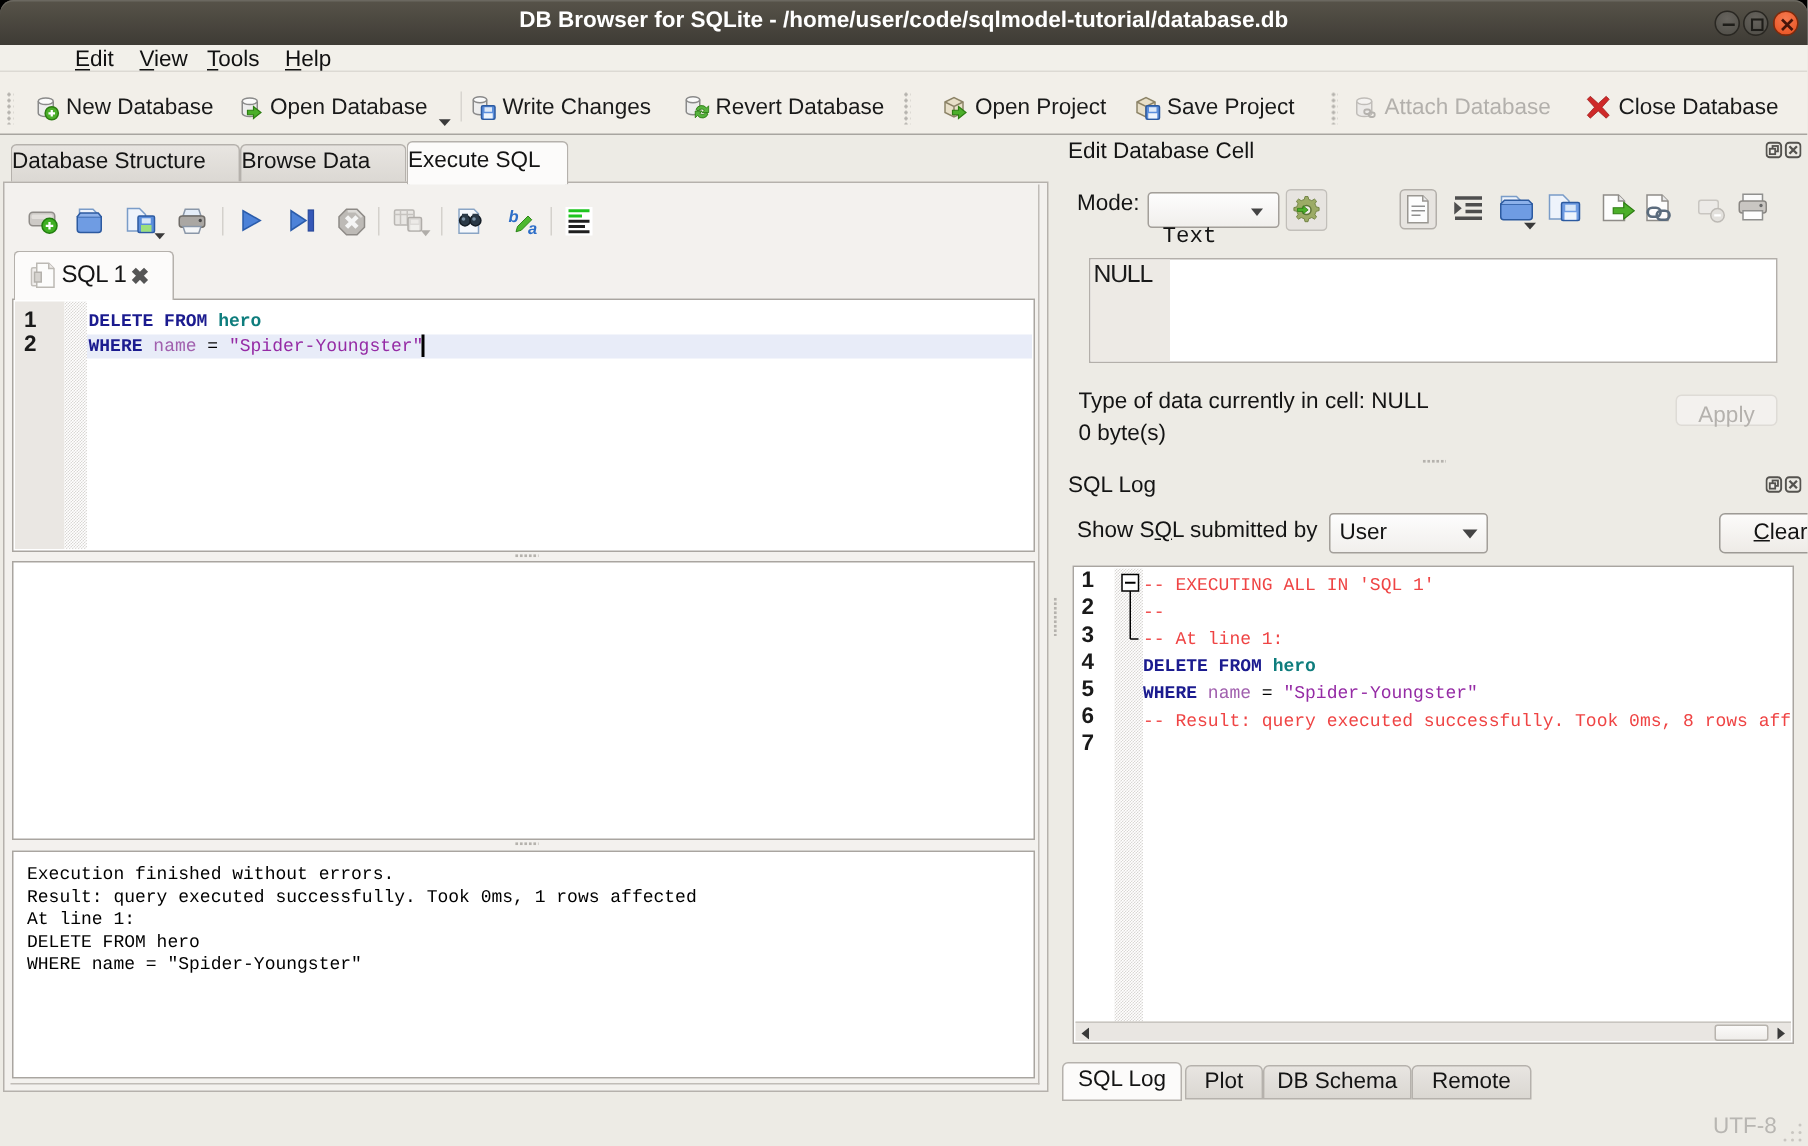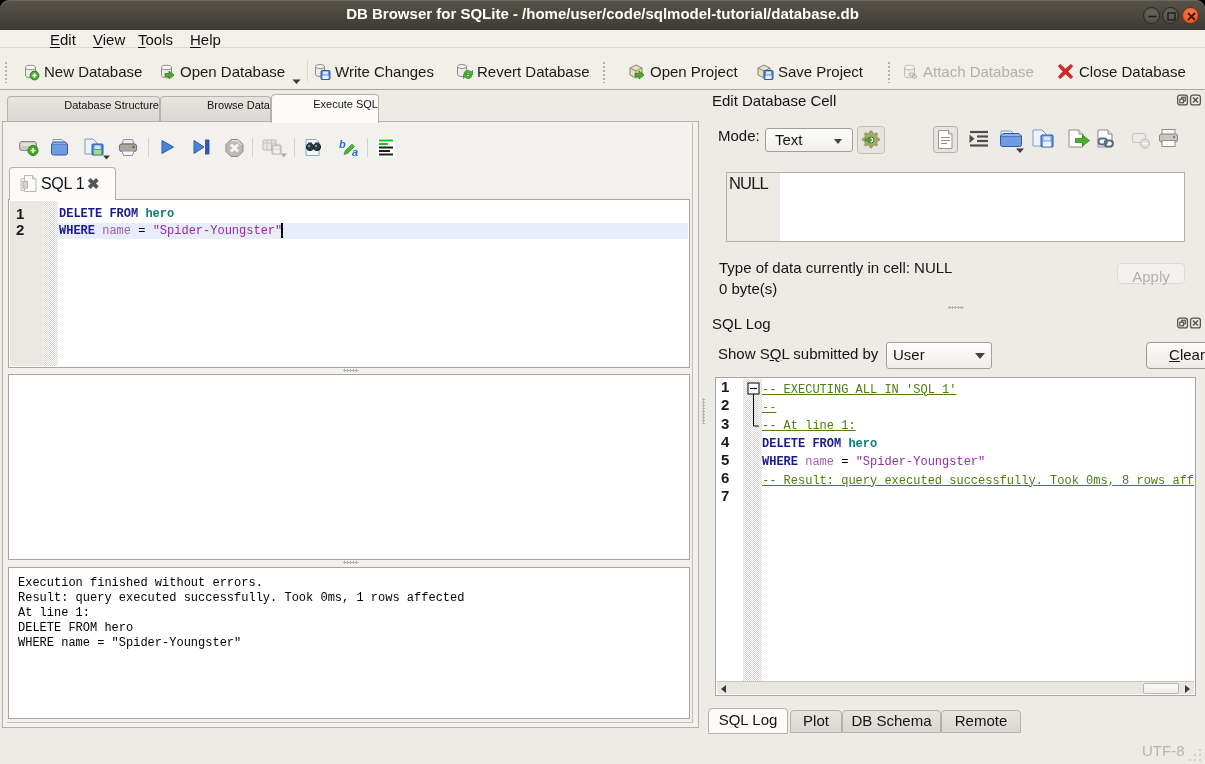--- a/index.html
+++ b/index.html
@@ -23,39 +23,39 @@
 #toolbar { left:0; top:48px; width:1205px; height:42px; background:#f2efe9; border-bottom:1px solid #a8a5a0; }
 .tbtn { position:absolute; top:62px; height:20px; font-size:15px; color:#1a1a1a; white-space:nowrap; }
 .tbtn svg { position:absolute; left:0; top:1px; }
 .tbtn .lbl { position:absolute; left:22px; top:1px; }
 .tbtn.disabled { color:#b3b0ac; }
 .tsep { position:absolute; width:1px; background:#d8d5d0; }
 .thandle { position:absolute; top:8px; width:5px; height:22px;
   background-image:radial-gradient(circle, #b5b2ad 1px, transparent 1.2px);
   background-size:4px 4px; }
 
-.maintab { position:absolute; font-size:11px; color:#141414; text-align:right;
+.maintab { position:absolute; font-size:15px; color:#141414; text-align:left;
   border:1px solid #b5b1ac; border-bottom:none; border-radius:4px 4px 0 0;
   background:linear-gradient(#e8e5e1, #dad7d2); padding-top:2px; }
 .maintab.active { background:#fcfbfa; z-index:2; padding-top:3px; }
 
 #leftframe { left:2px; top:121px; width:697px; height:607px; border:1px solid #b5b1ac; background:#f3f1ee; }
 .innerline { position:absolute; background:#c0bcb7; }
 .editorbox { position:absolute; border:1px solid #a9a5a0; background:#fff; z-index:2; overflow:hidden; }
 .gutter { position:absolute; top:1px; bottom:1px; left:1px; background:#eae7e3; }
 .foldcol { position:absolute; top:1px; bottom:1px; background:#fff;
   background-image:linear-gradient(45deg,#d9d7d4 25%,transparent 25%,transparent 75%,#d9d7d4 75%),linear-gradient(45deg,#d9d7d4 25%,transparent 25%,transparent 75%,#d9d7d4 75%);
   background-size:2px 2px; background-position:0 0,1px 1px; }
 .mono { font-family:"Liberation Mono", monospace; font-size:12px; white-space:pre; }
 .num { position:absolute; font-size:15px; font-weight:bold; color:#1a1a1a; }
 .kw { color:#1b1b8f; font-weight:bold; }
 .tbl { color:#0e7d7d; font-weight:bold; }
 .idf { color:#a160ae; }
 .str { color:#952ba5; }
-.cmt { color:#4d7c0f;text-decoration:underline; }
+.cmt { color:#ef4444; }
 
 .dockhead { position:absolute; font-size:15px; color:#141414; }
 .dockicons { position:absolute; width:24px; height:12px; }
 .combo { position:absolute; background:linear-gradient(#fdfdfd,#f1efec); border:1px solid #a39f9a; border-radius:3px; font-size:15px; color:#141414; }
 .combo .arr { position:absolute; width:0; height:0; border-left:4px solid transparent; border-right:4px solid transparent; border-top:5px solid #444; }
 .btn { position:absolute; text-align:center; font-size:15px; border-radius:4px; }
 #applybtn { background:#f3f1ee; border:1px solid #dedbd6; color:#b4b1ad; }
 #clearbtn { background:linear-gradient(#fcfbfa,#eeebe7); border:1px solid #9d9a95; color:#141414;margin-left:31px; }
 
 .btab { position:absolute; font-size:15px; color:#141414; text-align:center;
@@ -283,21 +283,21 @@
 <div class="dockhead" style="left:712px; top:92px;">Edit Database Cell</div>
 <svg id="dock1icons" class="dockicons abs" style="left:1177px; top:94px;" width="26" height="12" viewBox="0 0 26 12">
   <rect x="0.7" y="0.7" width="10.6" height="10.6" rx="2.4" fill="none" stroke="#55534f" stroke-width="1.4"></rect>
   <rect x="5.1" y="3.1" width="3.9" height="3.9" fill="none" stroke="#55534f" stroke-width="1.3"></rect>
   <rect x="3.1" y="5.1" width="3.9" height="3.9" fill="#f2f0ec" stroke="#55534f" stroke-width="1.3"></rect>
   <rect x="14.7" y="0.7" width="10.6" height="10.6" rx="2.4" fill="none" stroke="#55534f" stroke-width="1.4"></rect>
   <path d="M17.3 3.3 L22.7 8.7 M22.7 3.3 L17.3 8.7" stroke="#55534f" stroke-width="1.7"></path>
 </svg>
 <div class="dockhead" style="left:718px; top:127px;">Mode:</div>
 <div class="combo" style="left:765px; top:128px; width:88px; height:24px;">
-    <span style="position:absolute; left:9px; top:2px;">Text</span>
+    <span style="position:absolute; left:9px; top:20px;font-family:Liberation Mono, monospace;">Text</span>
     <span class="arr" style="right:10px; top:10px;"></span>
   </div>
 <svg id="modegear" class="abs" style="left:857px; top:126px;" width="28" height="28" viewBox="0 0 28 28">
   <rect x="0.5" y="0.5" width="27" height="27" rx="3" fill="#e7e4e0" stroke="#c2bfba"></rect>
   <g fill="#9cab66" stroke="#6d7f40" stroke-width="0.6">
     <path d="M13 5 l2 0 0.5 2 a6 6 0 0 1 2 0.8 l1.8 -1.1 1.4 1.4 -1.1 1.8 a6 6 0 0 1 0.8 2 l2 0.5 0 2 -2 0.5 a6 6 0 0 1 -0.8 2 l1.1 1.8 -1.4 1.4 -1.8 -1.1 a6 6 0 0 1 -2 0.8 l-0.5 2 -2 0 -0.5 -2 a6 6 0 0 1 -2 -0.8 l-1.8 1.1 -1.4 -1.4 1.1 -1.8 a6 6 0 0 1 -0.8 -2 l-2 -0.5 0 -2 2 -0.5 a6 6 0 0 1 0.8 -2 l-1.1 -1.8 1.4 -1.4 1.8 1.1 a6 6 0 0 1 2 -0.8 z"></path>
   </g>
   <circle cx="14" cy="14" r="3" fill="#f0ede8" stroke="#5f7338"></circle>
   <path d="M16 14.5 h5 v-2.2 l4.5 3.6 -4.5 3.6 v-2.2 h-5 z" fill="#4caf2a" stroke="#2d7d12" stroke-width="0.7" transform="translate(-4,2) scale(0.75)"></path>
 </svg>

